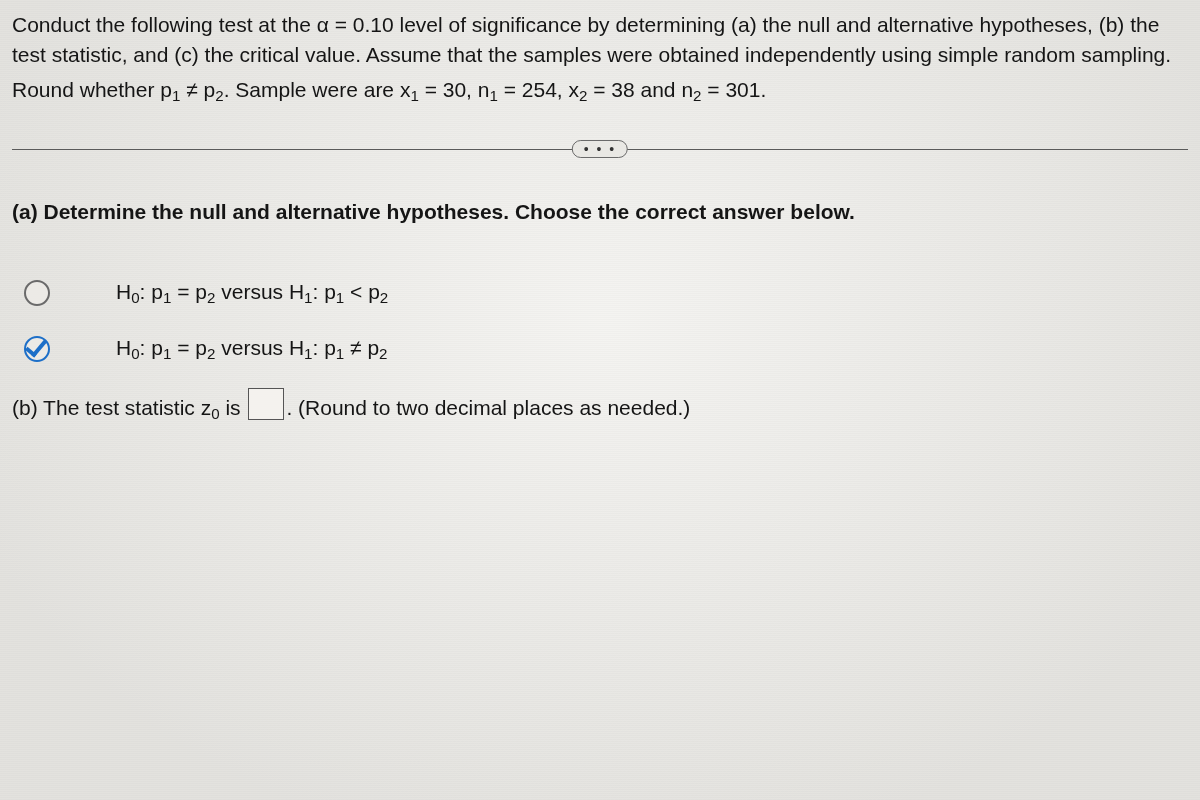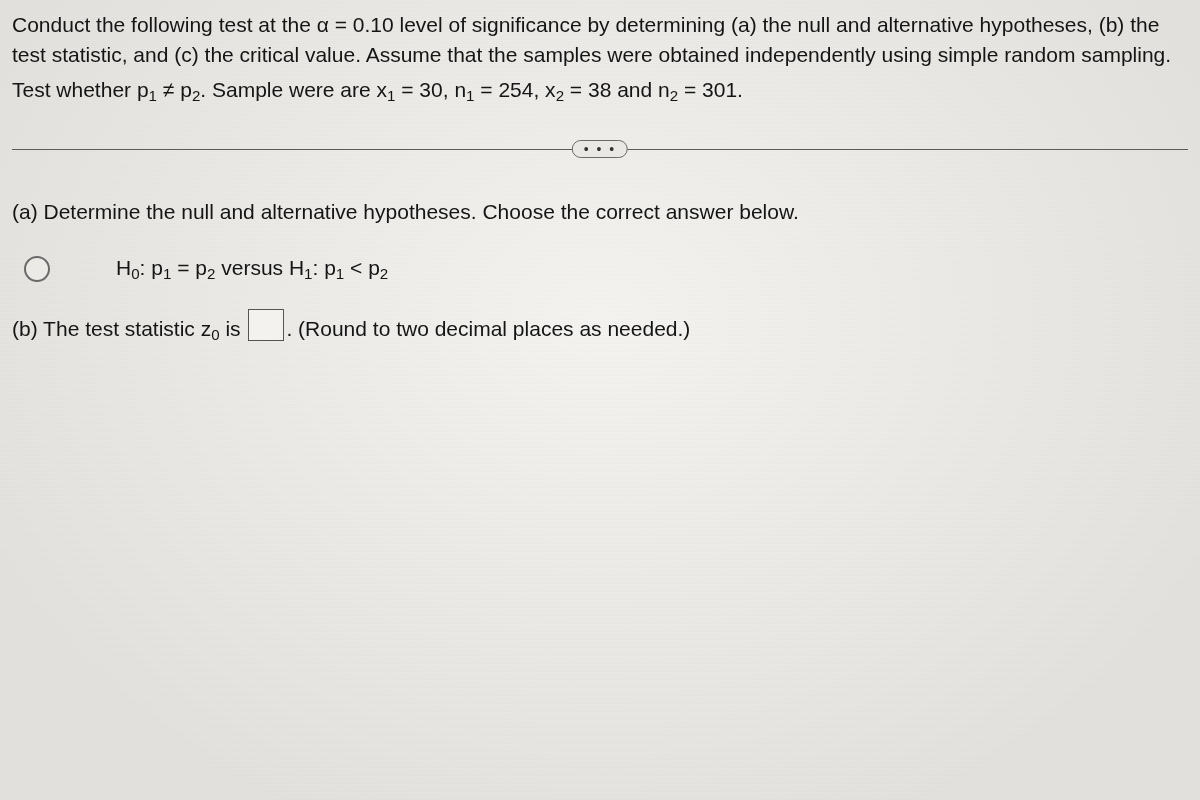--- a/index.html
+++ b/index.html
@@ -37,21 +37,21 @@
     transform: translate(-50%, -50%);
     background: #e9e8e4;
     border: 1px solid #6a6a6a;
     border-radius: 10px;
     padding: 0 11px;
     font-size: 14px;
     letter-spacing: 2px;
     color: #333;
     line-height: 16px;
   }
-  .part-a { margin-bottom: 26px; }
+  .part-a { margin-bottom: 50px; font-weight: bold; }
   .options { margin-left: 12px; }
   .option-row {
     display: flex;
     align-items: center;
     margin: 24px 0;
     gap: 40px;
   }
   .radio {
     width: 22px; height: 22px;
     border: 2px solid #6a6a6a;
@@ -84,32 +84,36 @@
     margin: 0 2px;
   }
   .opt-text { white-space: nowrap; }
 </style>
 </head>
 <body>
 
 <div class="intro">Conduct the following test at the α = 0.10 level of significance by determining (a) the null and alternative hypotheses, (b) the test statistic, and (c) the critical value. Assume that the samples were obtained independently using simple random sampling.</div>
 
 <div class="testline">
-  <span>Test whether </span><span id="claim">p<sub>1</sub> ≠ p<sub>2</sub>. </span><span>Sample were are </span><span id="sample-text">x<sub>1</sub> = 30, n<sub>1</sub> = 254, x<sub>2</sub> = 38 and n<sub>2</sub> = 301.</span>
+  <span>Round whether </span><span id="claim">p<sub>1</sub> ≠ p<sub>2</sub>. </span><span>Sample were are </span><span id="sample-text">x<sub>1</sub> = 30, n<sub>1</sub> = 254, x<sub>2</sub> = 38 and n<sub>2</sub> = 301.</span>
 </div>
 
 <div class="divider-wrap">
   <div class="divider-line"></div>
   <div class="divider-pill">• • •</div>
 </div>
 
 <div class="part-a">(a) Determine the null and alternative hypotheses. Choose the correct answer below.</div>
 
 <div class="options" id="options">
     <div class="option-row">
       <span class="radio"></span>
       <span class="opt-text">H<sub>0</sub>: p<sub>1</sub> = p<sub>2</sub> versus H<sub>1</sub>: p<sub>1</sub> &lt; p<sub>2</sub></span>
     </div>
+    <div class="option-row">
+      <span class="radio selected"></span>
+      <span class="opt-text">H<sub>0</sub>: p<sub>1</sub> = p<sub>2</sub> versus H<sub>1</sub>: p<sub>1</sub> ≠ p<sub>2</sub></span>
+    </div>
   </div>
 
 <div class="part-b">
   <span>(b) The test statistic z</span><sub>0</sub><span> is </span><span class="answer-box"></span><span>. (Round to two decimal places as needed.)</span>
 </div>
 
 </body></html>

